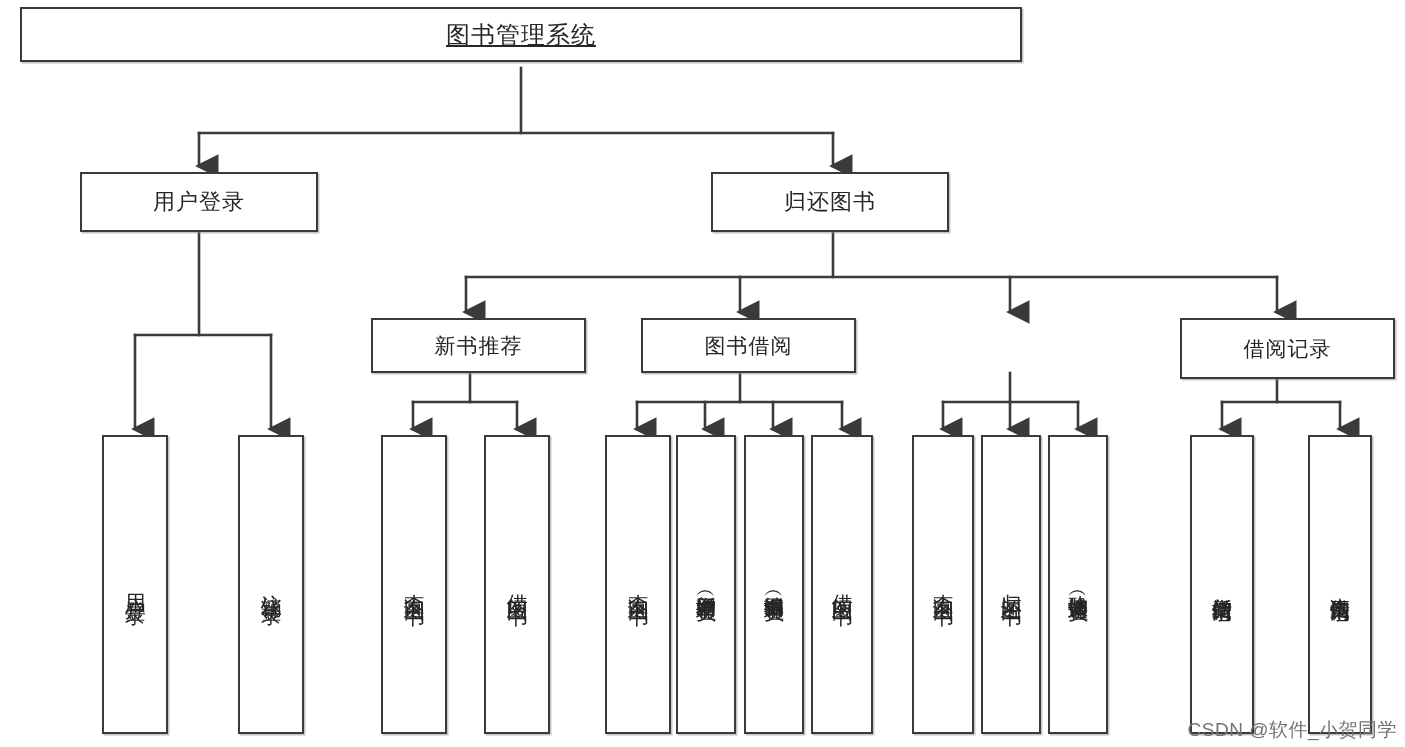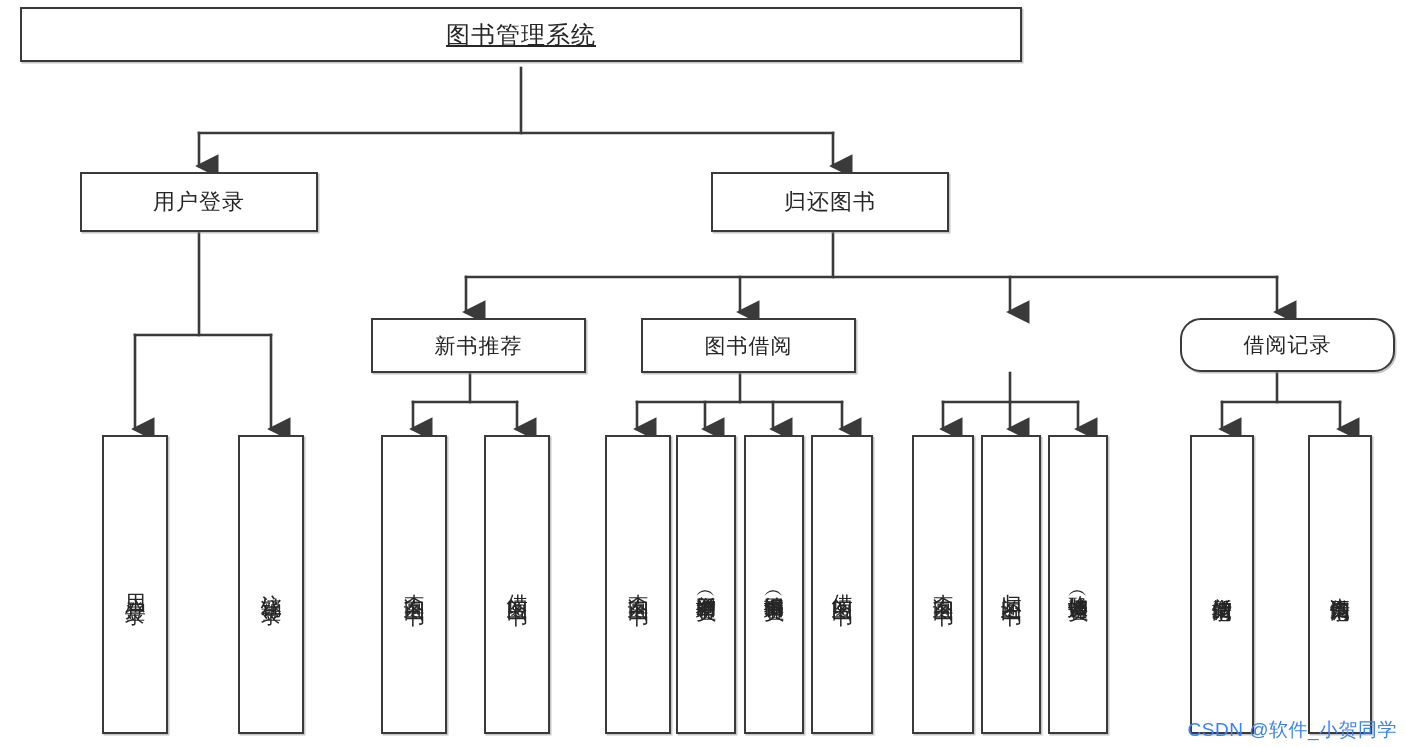--- a/index.html
+++ b/index.html
@@ -60,21 +60,21 @@
     color:#262626;
     white-space:nowrap;
     text-align:center;
   }
   .vtext.tight{letter-spacing:1px;font-size:20px;}
   
   #watermark{
     position:absolute;
     right:8px;bottom:4px;
     font-size:19px;
-    color:#3b82f6;
+    color:#737373;
     letter-spacing:.5px;
     user-select:none;
     white-space:nowrap;
   }
 </style>
 </head>
 <body>
 
 <div id="canvas">
 
@@ -144,21 +144,21 @@
 
   <div class="node lvl3" style="left:363px;top:318px;width:215px;height:55px;">
     <span>新书推荐</span>
   </div>
 
   <div class="node lvl3" style="left:633px;top:318px;width:215px;height:55px;">
     <span>图书借阅</span>
   </div>
 
 
-  <div class="node lvl3" style="left:1172px;top:318px;width:215px;height:54px;border-radius:21px;">
+  <div class="node lvl3" style="left:1172px;top:318px;width:215px;height:61px;">
     <span>借阅记录</span>
   </div>
 
   <div class="node leaf" style="left:102px;top:435px;width:66px;height:299px;">
     <span class="vtext">用户登录</span>
   </div>
 
   <div class="node leaf" style="left:238px;top:435px;width:66px;height:299px;">
     <span class="vtext">注销登录</span>
   </div>

